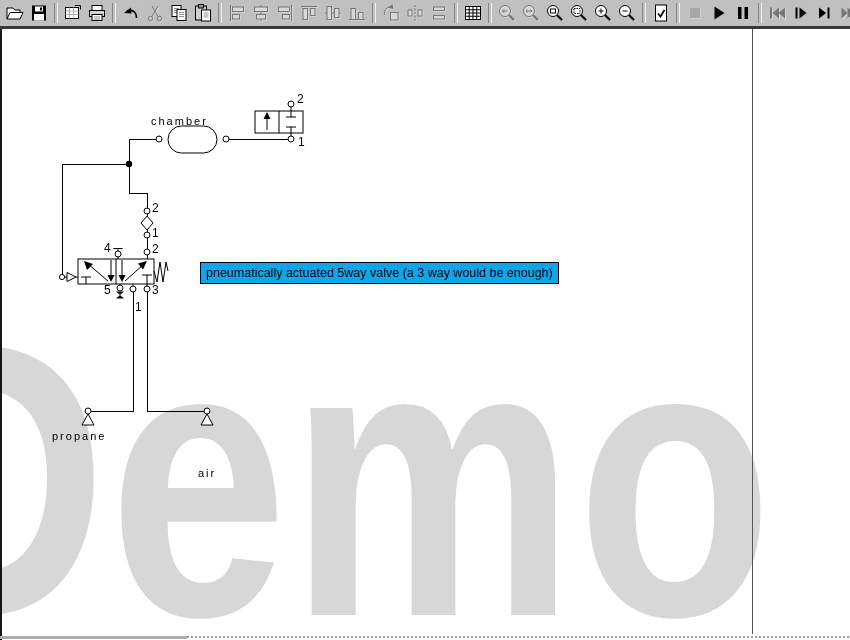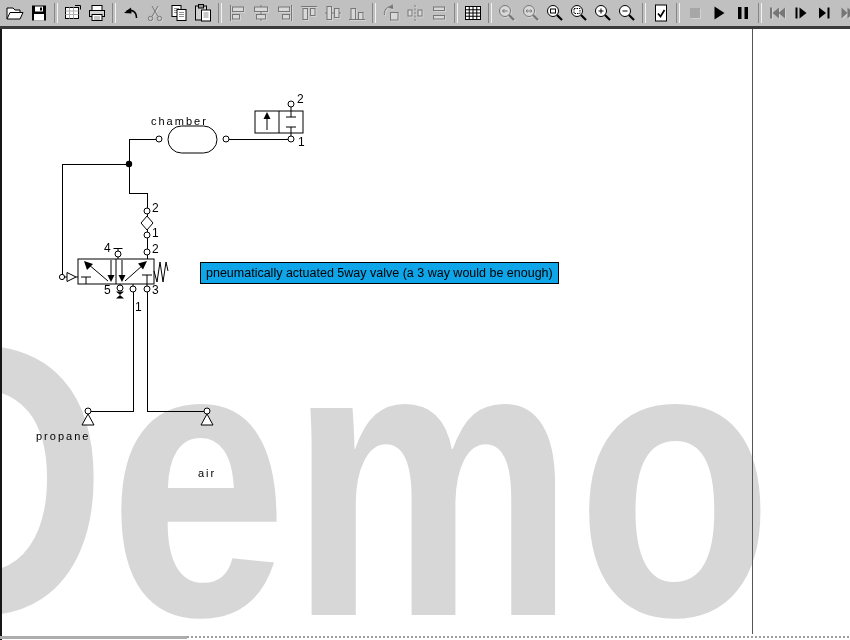--- a/index.html
+++ b/index.html
@@ -129,21 +129,21 @@
       <span class="clabel spaced" style="left: 151px; top: 95px; margin-top: 20px;">chamber</span>
       <span class="clabel" style="left: 297px; top: 93px;">2</span>
       <span class="clabel" style="left: 298px; top: 136px;">1</span>
       <span class="clabel" style="left: 152px; top: 202px;">2</span>
       <span class="clabel" style="left: 152px; top: 227px;">1</span>
       <span class="clabel" style="left: 152px; top: 243px;">2</span>
       <span class="clabel" style="left: 104px; top: 242px;">4</span>
       <span class="clabel" style="left: 104px; top: 284px;">5</span>
       <span class="clabel" style="left: 152px; top: 284px;">3</span>
       <span class="clabel" style="left: 135px; top: 301px;">1</span>
-      <span class="clabel spaced" style="left: 36px; top: 430px;">propane</span>
+      <span class="clabel spaced" style="left: 52px; top: 430px;">propane</span>
       <span class="clabel spaced" style="left: 198px; top: 431px; margin-top: 36px;">air</span>
     </div>
 
   <div class="ann-box">pneumatically actuated 5way valve (a 3 way would be enough)</div>
 
   <div class="toolbar">
       <div class="tbtn">
         <svg width="20" height="20" viewBox="0 0 20 20">
           <path d="M2 16 L2 5 L8 5 L10 7 L15 7 L15 9" fill="#fff" stroke="#000"></path>
           <path d="M2 16 L5 9.5 L18 9.5 L15 16 Z" fill="#fff" stroke="#000"></path>

